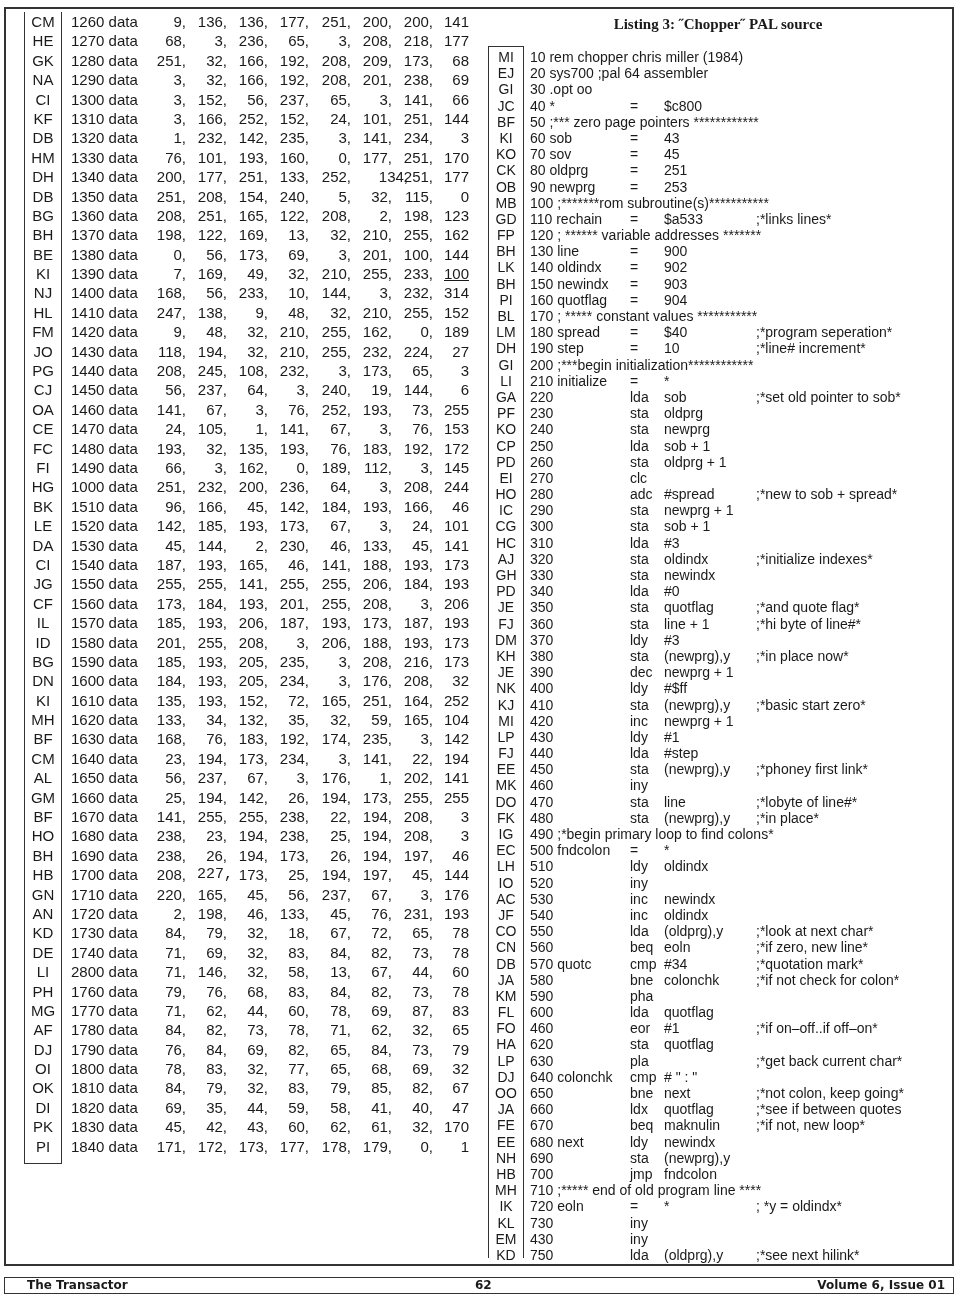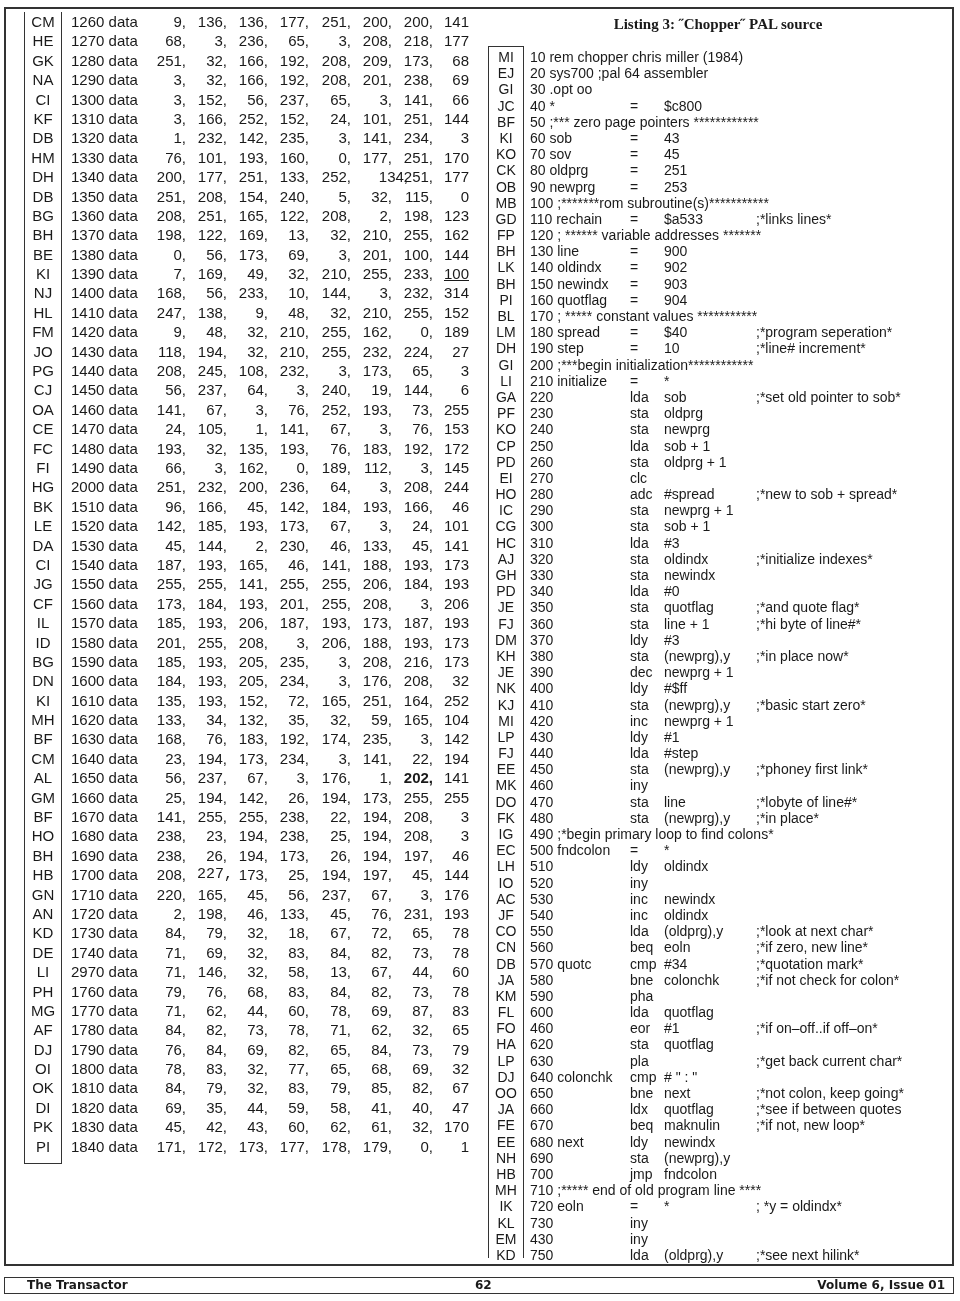--- a/index.html
+++ b/index.html
@@ -338,21 +338,21 @@
         <span class="val" style="left: 173px;">3,</span>
         <span class="val" style="left: 214px;">162,</span>
         <span class="val" style="left: 255px;">0,</span>
         <span class="val" style="left: 297px;">189,</span>
         <span class="val" style="left: 338px;">112,</span>
         <span class="val" style="left: 379px;">3,</span>
         <span class="val" style="left: 415px;">145</span>
       </div>
       <div class="data-row">
         <span class="ck">HG</span>
-        <span class="ln">2000 data</span>
+        <span class="ln">1000 data</span>
         <span class="val" style="left: 132px;">251,</span>
         <span class="val" style="left: 173px;">232,</span>
         <span class="val" style="left: 214px;">200,</span>
         <span class="val" style="left: 255px;">236,</span>
         <span class="val" style="left: 297px;">64,</span>
         <span class="val" style="left: 338px;">3,</span>
         <span class="val" style="left: 379px;">208,</span>
         <span class="val" style="left: 415px;">244</span>
       </div>
       <div class="data-row">
@@ -525,21 +525,21 @@
       </div>
       <div class="data-row">
         <span class="ck">AL</span>
         <span class="ln">1650 data</span>
         <span class="val" style="left: 132px;">56,</span>
         <span class="val" style="left: 173px;">237,</span>
         <span class="val" style="left: 214px;">67,</span>
         <span class="val" style="left: 255px;">3,</span>
         <span class="val" style="left: 297px;">176,</span>
         <span class="val" style="left: 338px;">1,</span>
-        <span class="val" style="left: 379px; font-weight: bold;">202,</span>
+        <span class="val" style="left: 379px;">202,</span>
         <span class="val" style="left: 415px;">141</span>
       </div>
       <div class="data-row">
         <span class="ck">GM</span>
         <span class="ln">1660 data</span>
         <span class="val" style="left: 132px;">25,</span>
         <span class="val" style="left: 173px;">194,</span>
         <span class="val" style="left: 214px;">142,</span>
         <span class="val" style="left: 255px;">26,</span>
         <span class="val" style="left: 297px;">194,</span>
@@ -638,21 +638,21 @@
         <span class="val" style="left: 173px;">69,</span>
         <span class="val" style="left: 214px;">32,</span>
         <span class="val" style="left: 255px;">83,</span>
         <span class="val" style="left: 297px;">84,</span>
         <span class="val" style="left: 338px;">82,</span>
         <span class="val" style="left: 379px;">73,</span>
         <span class="val" style="left: 415px;">78</span>
       </div>
       <div class="data-row">
         <span class="ck">LI</span>
-        <span class="ln">2970 data</span>
+        <span class="ln">2800 data</span>
         <span class="val" style="left: 132px;">71,</span>
         <span class="val" style="left: 173px;">146,</span>
         <span class="val" style="left: 214px;">32,</span>
         <span class="val" style="left: 255px;">58,</span>
         <span class="val" style="left: 297px;">13,</span>
         <span class="val" style="left: 338px;">67,</span>
         <span class="val" style="left: 379px;">44,</span>
         <span class="val" style="left: 415px;">60</span>
       </div>
       <div class="data-row">

